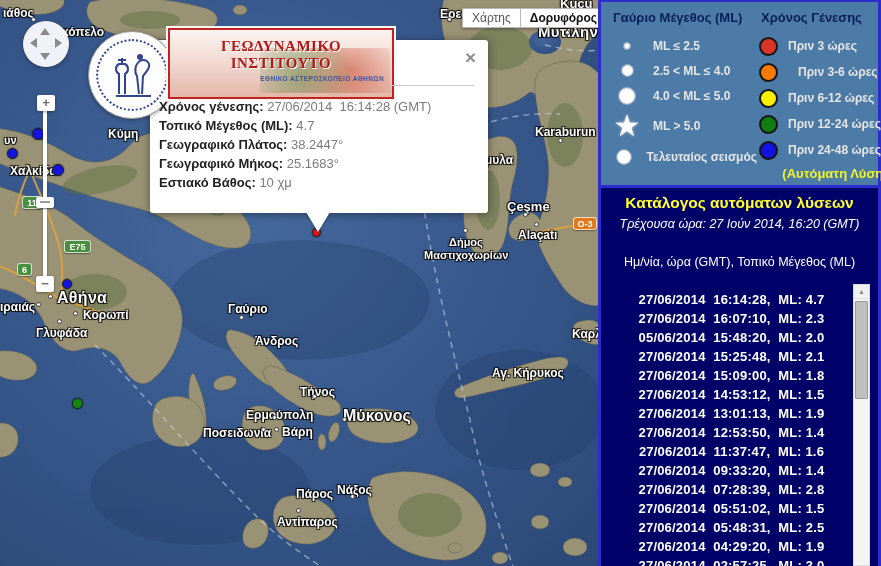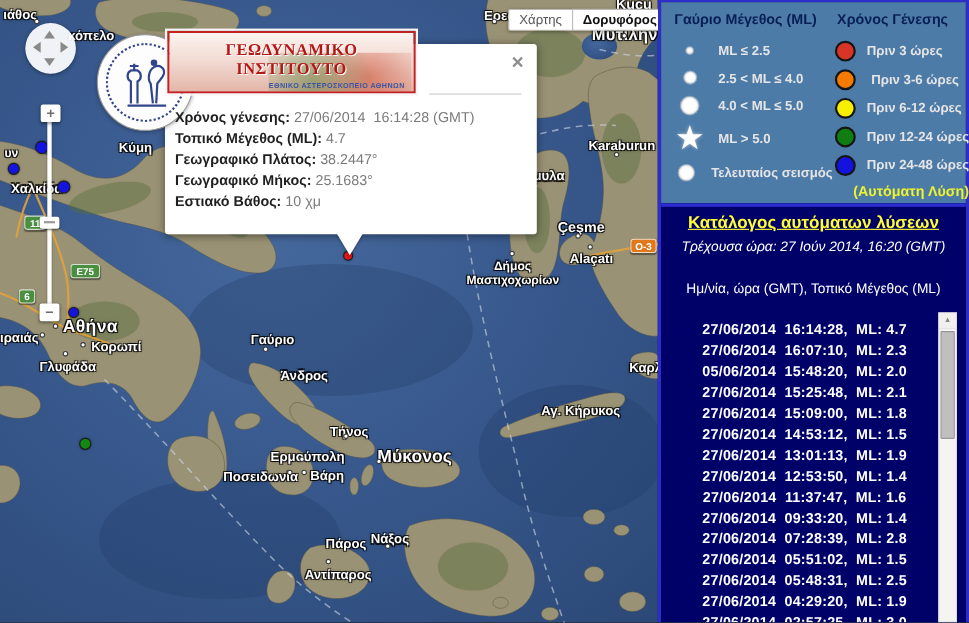--- a/index.html
+++ b/index.html
@@ -31,21 +31,21 @@
   .zbtn{position:absolute;z-index:5;width:18px;height:16px;background:#fff;border-radius:2px;color:#6e6e6e;font-weight:bold;
     text-align:center;line-height:15px;font-size:13px;box-shadow:0 1px 3px rgba(0,0,0,.4);cursor:pointer;}
   .ztrack{position:absolute;z-index:4;left:43px;top:110px;width:4px;height:170px;background:#fff;box-shadow:0 1px 2px rgba(0,0,0,.4);}
   .zhandle{position:absolute;z-index:5;left:36px;top:197px;width:18px;height:11px;background:#fff;border-radius:2px;box-shadow:0 1px 2px rgba(0,0,0,.5);cursor:pointer;}
   .zhandle:after{content:"";position:absolute;left:4px;top:4px;width:10px;height:2px;background:#9a9a9a;}
   
   .popup{position:absolute;z-index:6;left:150px;top:40px;width:338px;height:173px;background:#fff;border-radius:3px;box-shadow:0 1px 8px rgba(0,0,0,.45);}
   .popup .tail{position:absolute;left:156px;top:172px;width:0;height:0;border:12px solid transparent;border-top:20px solid #fff;border-bottom:none;filter:drop-shadow(0 2px 1px rgba(0,0,0,.25));}
   .popup .hr{position:absolute;left:240px;right:14px;top:45px;border-top:1px solid #cbcbcb;}
   .popup .close{position:absolute;right:12px;top:10px;color:#8e8e8e;font-size:19px;line-height:16px;cursor:pointer;font-weight:bold;}
-  .banner{position:absolute;left:2px;top:-12px;width:226px;height:57px;border:2px solid #c32222;outline:2px solid #f7f7f7;
+  .banner{position:absolute;left:18px;top:-12px;width:226px;height:71px;border:2px solid #c32222;outline:2px solid #f7f7f7;
     background:linear-gradient(180deg,#fbf3ef 0%,#f2dcd4 45%,#e3b6a9 100%);overflow:hidden;}
   .banner:before{content:"";position:absolute;left:90px;top:18px;width:130px;height:45px;
     background:radial-gradient(circle at 30% 60%,rgba(90,130,60,.55),transparent 60%),radial-gradient(circle at 70% 50%,rgba(200,60,30,.5),transparent 60%);}
   .banner .btitle{position:relative;margin-top:8px;text-align:center;font-family:"Liberation Serif",serif;font-weight:bold;
     font-size:15px;color:#b51717;letter-spacing:.5px;text-shadow:1px 1px 0 #fff;}
   .banner .bsub{position:relative;text-align:right;margin:3px 8px 0 0;font-size:6.5px;font-weight:bold;color:#3c55a5;letter-spacing:.4px;}
   .seal{position:absolute;left:-62px;top:-9px;width:88px;height:88px;border-radius:50%;background:#fdfdfd;border:1px solid #9a9a9a;box-shadow:0 1px 4px rgba(0,0,0,.35);}
   .seal .ring{position:absolute;inset:7px;border-radius:50%;border:2px dotted #31448c;}
   .seal svg{position:absolute;left:20px;top:18px;}
   .fields{position:absolute;left:9px;top:57px;right:8px;}
@@ -59,21 +59,21 @@
   .ltitle{font-weight:bold;color:#071f54;font-size:13px;margin:2px 0 8px 4px;white-space:nowrap;}
   .lrow{display:flex;align-items:center;height:25px;}
   .lrow .mk{width:36px;display:flex;justify-content:center;align-items:center;}
   .lcirc{background:#fff;border-radius:50%;border:1px solid #8fa5bb;box-shadow:inset 0 0 2px #aaa;}
   .lstar{color:#fff;font-size:30px;line-height:28px;text-shadow:0 0 3px #cfcfcf;}
   .llab{font-weight:bold;color:#e5e5e5;font-size:12px;margin-left:8px;white-space:nowrap;}
   .trow{display:flex;align-items:center;height:26px;}
   .tcirc{width:19px;height:19px;border-radius:50%;border:2px solid #151515;margin:0 10px 0 2px;flex:none;}
   .lnote{color:#eef32b;font-weight:bold;font-size:13px;text-align:right;margin-top:3px;white-space:nowrap;}
   .catalog{position:absolute;left:0;right:0;top:183px;bottom:0;background:#000069;border-top:3px solid #2d2dd2;text-align:center;}
-  .cat-title{color:#ffff2e;font-weight:bold;font-size:15.5px;margin-top:6px;text-decoration:underline;}
+  .cat-title{color:#ffff2e;font-weight:bold;font-size:15.5px;margin-top:6px;}
   .cat-time{color:#fff;font-style:italic;font-size:12.5px;margin-top:5px;}
   .cat-cols{color:#fff;font-size:12.5px;margin-top:24px;}
   .list-wrap{position:absolute;left:10px;right:8px;top:96px;bottom:0;}
   .qlist{position:absolute;left:0;right:18px;top:0;bottom:0;padding-top:6px;text-align:center;overflow:hidden;}
   .qrow{color:#fff;font-weight:bold;font-size:13px;line-height:19px;white-space:pre;letter-spacing:.2px;}
   .sbar{position:absolute;top:0;right:0;bottom:0;width:17px;background:#f4f4f2;border:1px solid #dcdcdc;}
   .sup{height:14px;background:#f0f0ee;color:#8a8a8a;font-size:7px;text-align:center;line-height:14px;border-bottom:1px solid #e0e0e0;cursor:pointer;}
   .sthumb{position:absolute;left:1px;right:1px;top:16px;height:98px;background:#bfbfbf;border:1px solid #989898;border-radius:1px;cursor:grab;}
 </style>
 </head>
@@ -306,21 +306,21 @@
       </div>
       <div class="lcol time">
         <div class="ltitle">Χρόνος Γένεσης</div>
         <div id="time-rows">
             <div class="trow">
               <span class="tcirc" style="background: rgb(217, 53, 38);"></span>
               <span class="llab" style="margin: 0px;">Πριν 3 ώρες</span>
             </div>
             <div class="trow">
               <span class="tcirc" style="background: rgb(244, 123, 0);"></span>
-              <span class="llab" style="margin: 4px; text-align: center;">Πριν 3-6 ώρες</span>
+              <span class="llab" style="margin: 10px; text-align: center;">Πριν 3-6 ώρες</span>
             </div>
             <div class="trow">
               <span class="tcirc" style="background: rgb(248, 239, 0);"></span>
               <span class="llab" style="margin: 0px;">Πριν 6-12 ώρες</span>
             </div>
             <div class="trow">
               <span class="tcirc" style="background: rgb(15, 125, 18);"></span>
               <span class="llab" style="margin: 0px;">Πριν 12-24 ώρες</span>
             </div>
             <div class="trow">

